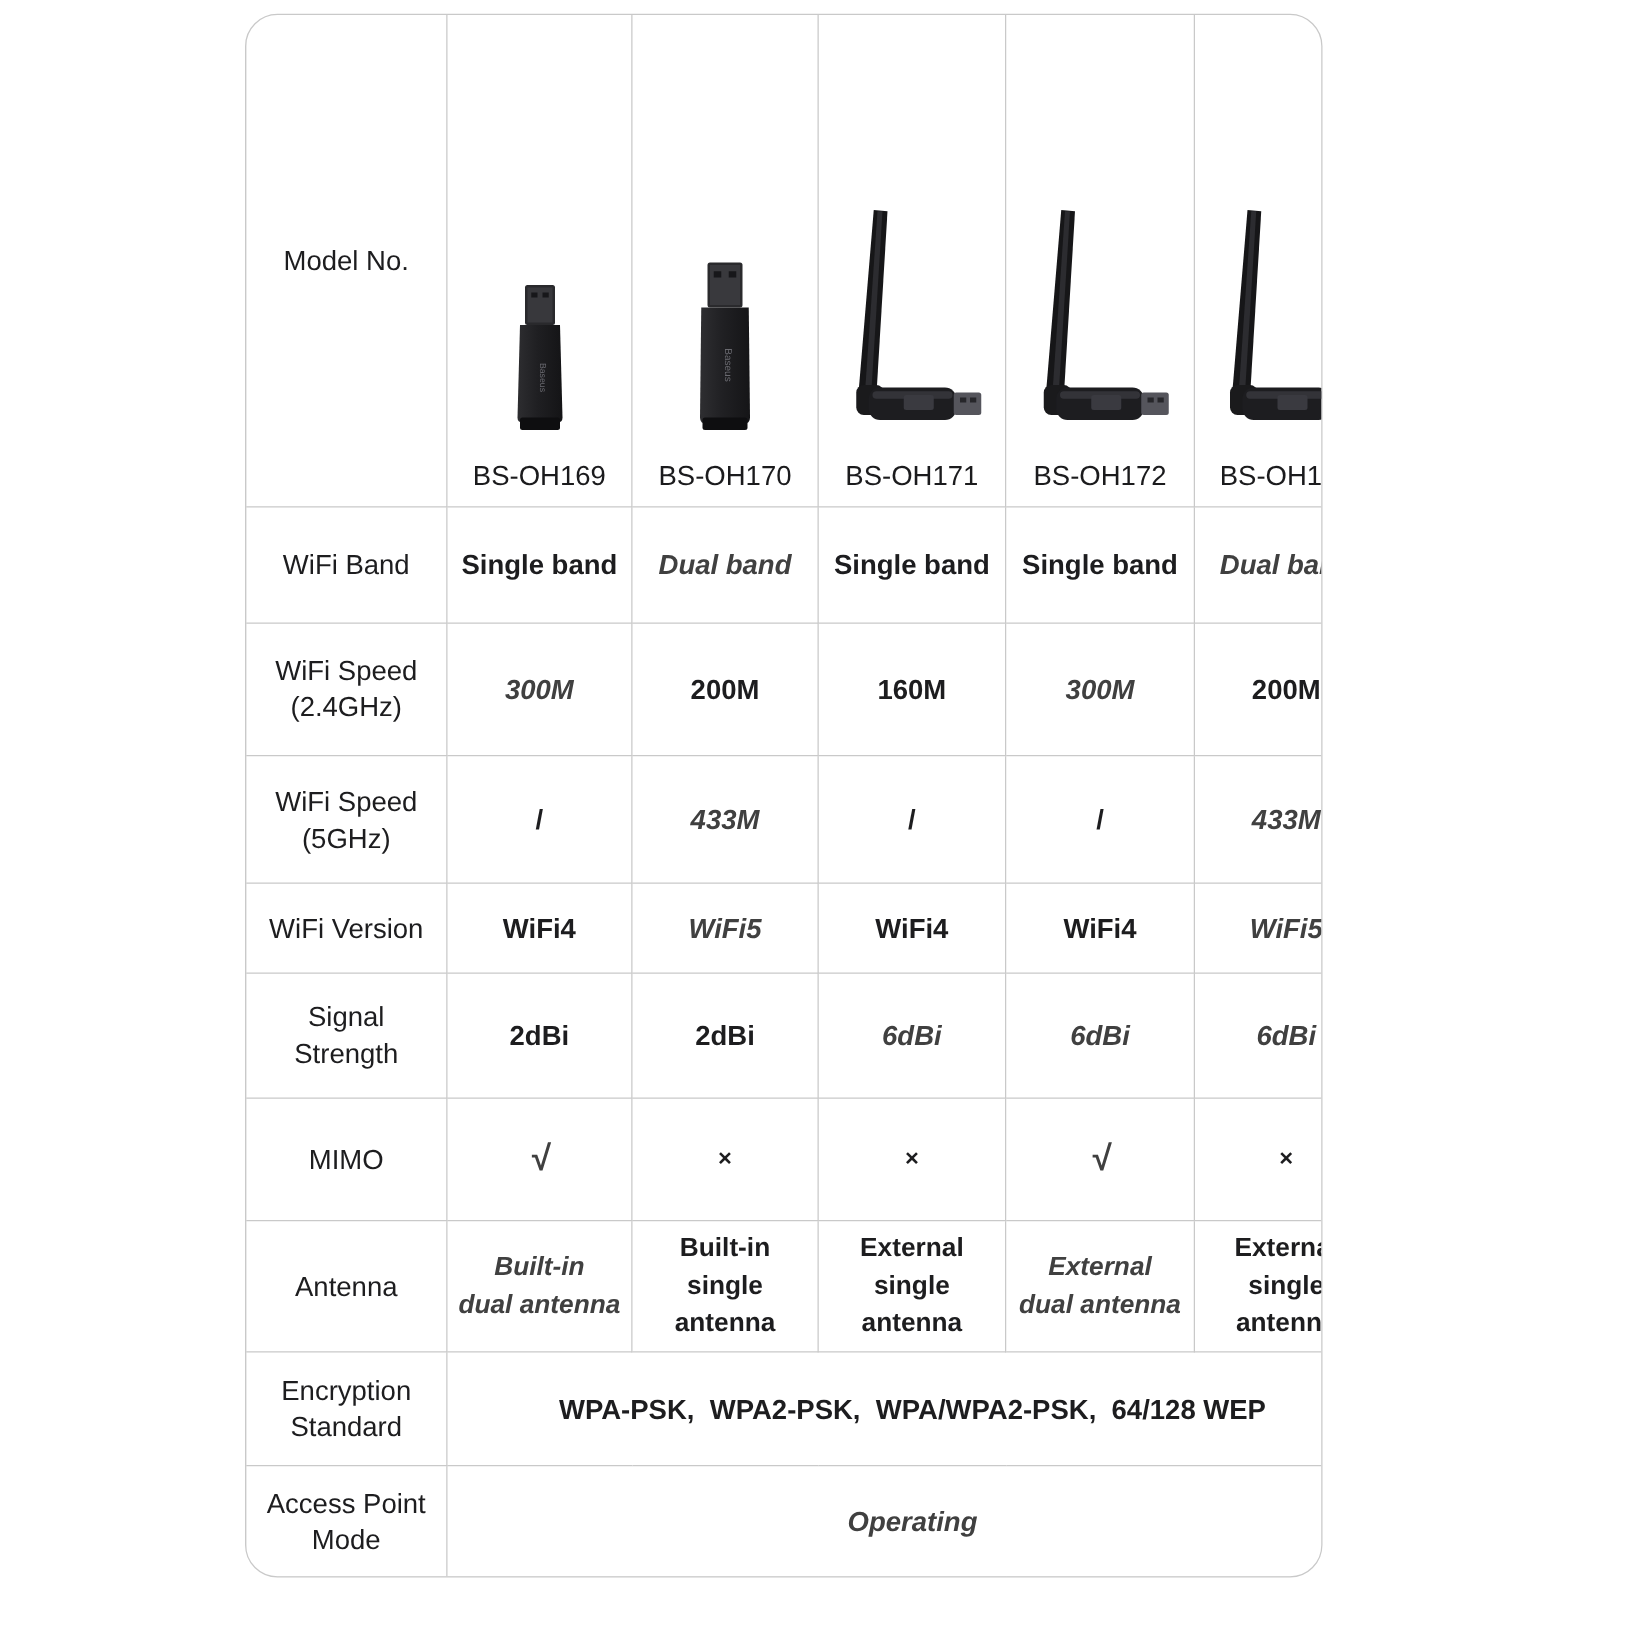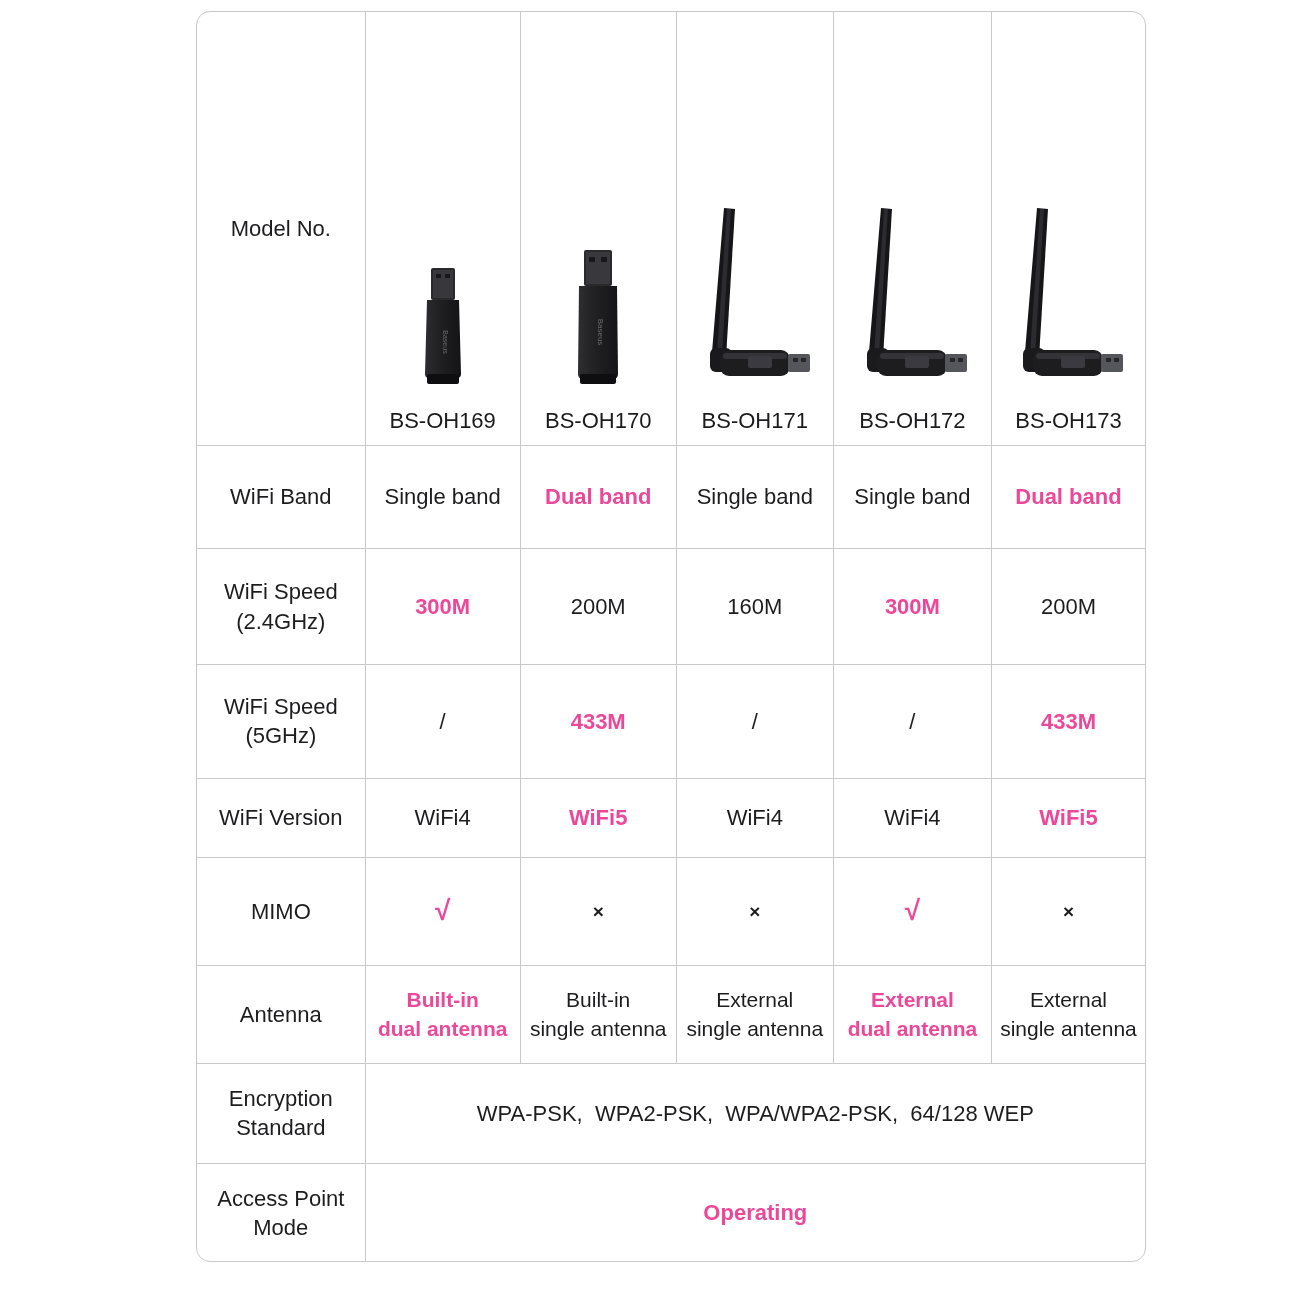--- a/index.html
+++ b/index.html
@@ -3,39 +3,39 @@
 <meta charset="utf-8">
 <style>
   html,body{margin:0;padding:0;}
   body{
     width:1300px;height:1300px;background:#ffffff;position:relative;
     font-family:"Liberation Sans", sans-serif;
     color:#1d1d1f;
     -webkit-font-smoothing:antialiased;
   }
   .table-frame{
-    position:absolute;left:196px;top:11px;width:950px;height:1251px;
-    border:1px solid #c9c9c9;border-radius:14px;overflow:hidden;background:#fff;
+    position:absolute;left:196px;top:11px;width:862px;height:1251px;
+    border:1px solid #c9c9c9;border-radius:26px;overflow:hidden;background:#fff;
     box-sizing:border-box;
   }
   table.spec{
     table-layout:fixed;border-collapse:collapse;
     width:calc(100% + 2px);height:calc(100% + 2px);
     margin:-1px;
   }
   table.spec td{
     border:1px solid #c9c9c9;
     text-align:center;vertical-align:middle;
     font-size:22px;line-height:1.32;
     padding:4px 6px;box-sizing:border-box;
     white-space:pre-wrap;
   }
   td.label{color:#1d1d1f;font-weight:400;}
-  td.value{color:#1d1d1f;font-weight:400;}
-  td.value.accent{color:#ec4899;font-weight:700;}
+  td.value{color:#1d1d1f;font-weight:700;}
+  td.value.accent{color:#404040;font-weight:700;font-style:italic;}
   
   tr.h-model{height:261px;}
   tr.h-band{height:87px;}
   tr.h-speed24{height:99px;}
   tr.h-speed5{height:96px;}
   tr.h-ver{height:67px;padding-left:36px;}
   tr.h-sig{height:93px;}
   tr.h-mimo{height:92px;margin-left:20px;}
   tr.h-ant{height:83px;}
   tr.h-enc{height:85px;}
@@ -209,20 +209,29 @@
 
     <tr class="h-ver">
       <td class="label">WiFi Version</td>
       <td class="value">WiFi4</td>
       <td class="value accent">WiFi5</td>
       <td class="value">WiFi4</td>
       <td class="value">WiFi4</td>
       <td class="value accent">WiFi5</td>
     </tr>
 
+    <tr class="h-sig">
+      <td class="label">Signal
+Strength</td>
+      <td class="value">2dBi</td>
+      <td class="value">2dBi</td>
+      <td class="value accent">6dBi</td>
+      <td class="value accent">6dBi</td>
+      <td class="value accent">6dBi</td>
+    </tr>
 
     <tr class="h-mimo">
       <td class="label">MIMO</td>
       <td class="value accent">√</td>
       <td class="value">×</td>
       <td class="value">×</td>
       <td class="value accent">√</td>
       <td class="value">×</td>
     </tr>
 

